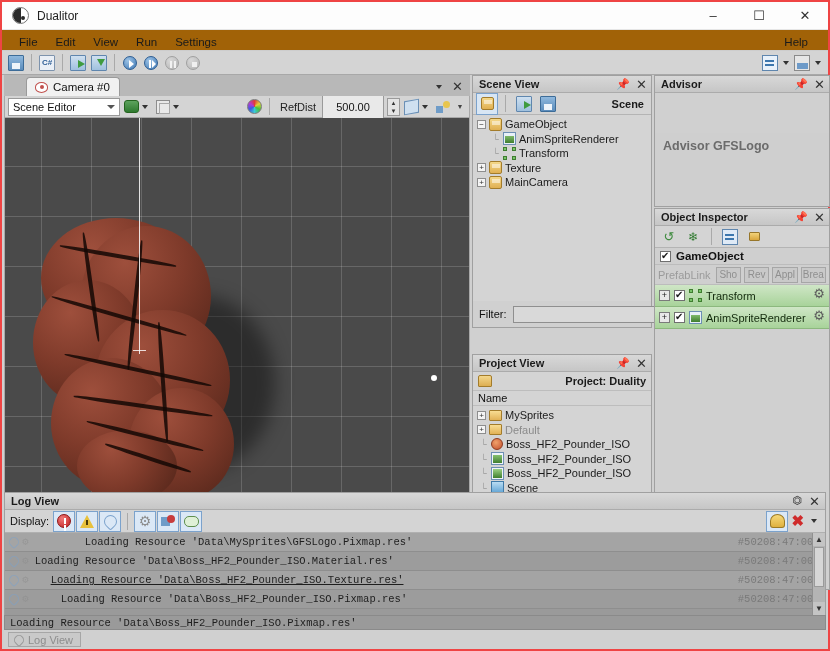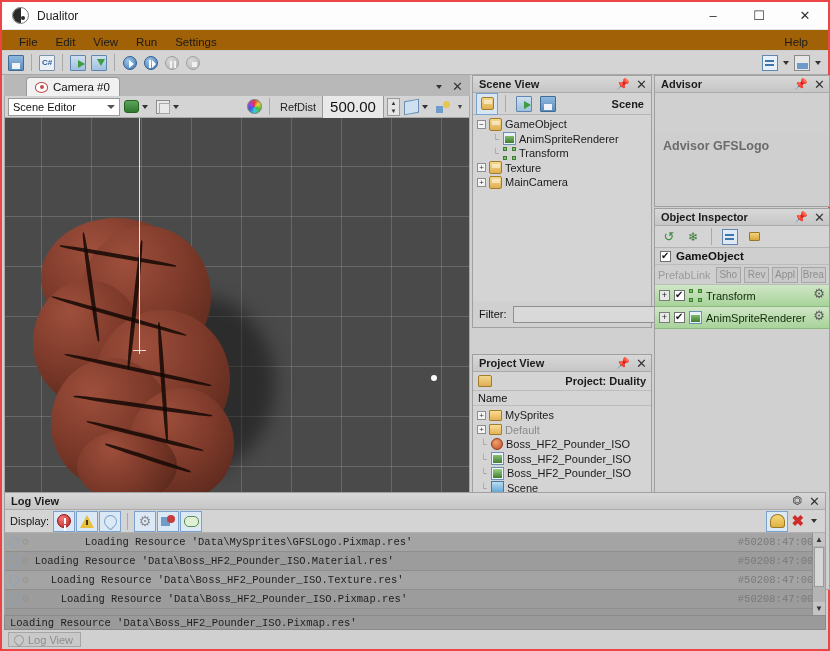--- a/index.html
+++ b/index.html
@@ -110,21 +110,21 @@
           background:linear-gradient(#5ea35e,#2f7a2f); border:1px solid #24641f; }
   .cube3d { width:14px; height:14px; border:1px solid #8d8d8d; background:#e9e9e9;
             position:relative; }
   .cube3d::after{ content:""; position:absolute; left:2px; top:2px; width:9px; height:9px;
             border:1px solid #a8a8a8; }
   .colorwheel { width:15px; height:15px; border-radius:50%;
      background:conic-gradient(#e03b3b,#e0d23b,#46c23d,#3bc9d6,#3b5ce0,#b13bd6,#e03b3b);
      border:1px solid #7a7a7a; }
   .lbl { font-size:11px; color:#222; padding:0 3px; }
   .numfield { width:62px; height:30px; background:#e9e9e9; border:1px solid #9a9a9a;
-              display:flex; align-items:center; justify-content:center; font-size:15px; }
+              display:flex; align-items:center; justify-content:center; font-size:11px; }
   .spin { width:13px; height:18px; border:1px solid #9a9a9a; background:#e4e4e4;
           display:flex; flex-direction:column; }
   .spin div { flex:1; display:flex; align-items:center; justify-content:center; font-size:6px; color:#333; }
   .persp { width:15px; height:14px; background:#cfe0f0; border:1px solid #6a8fb5;
            transform:skewY(-10deg); }
   .snapic { width:14px; height:14px; position:relative; }
   .snapic::before { content:""; position:absolute; left:0; bottom:1px; width:7px; height:7px;
                     background:#6f9cc8; }
   .snapic::after { content:""; position:absolute; right:0px; top:1px; width:7px; height:7px;
                    border-radius:50%; background:#e8c54e; }
@@ -692,21 +692,21 @@
           </span>
         <span class="log-msg" style="padding-left:2px;">Loading Resource 'Data\Boss_HF2_Pounder_ISO.Material.res'</span>
         <span class="log-no">#502</span>
         <span class="log-time">08:47:00</span>
       </div>
       <div class="log-row">
         <span class="log-ic">
             <span class="clip" style="width:10px;height:10px;"></span>
             <span class="gear2" style="font-size:11px;">⚙</span>
           </span>
-        <span class="log-msg" style="padding-left:18px;">Loading Resource 'Data\Boss_HF2_Pounder_ISO.Texture.res'</span>
+        <span class="log-msg" style="padding-left:18px;text-decoration:underline;">Loading Resource 'Data\Boss_HF2_Pounder_ISO.Texture.res'</span>
         <span class="log-no">#502</span>
         <span class="log-time">08:47:00</span>
       </div>
       <div class="log-row">
         <span class="log-ic">
             <span class="clip" style="width:10px;height:10px;"></span>
             <span class="gear2" style="font-size:11px;">⚙</span>
           </span>
         <span class="log-msg" style="padding-left:28px;">Loading Resource 'Data\Boss_HF2_Pounder_ISO.Pixmap.res'</span>
         <span class="log-no">#502</span>

